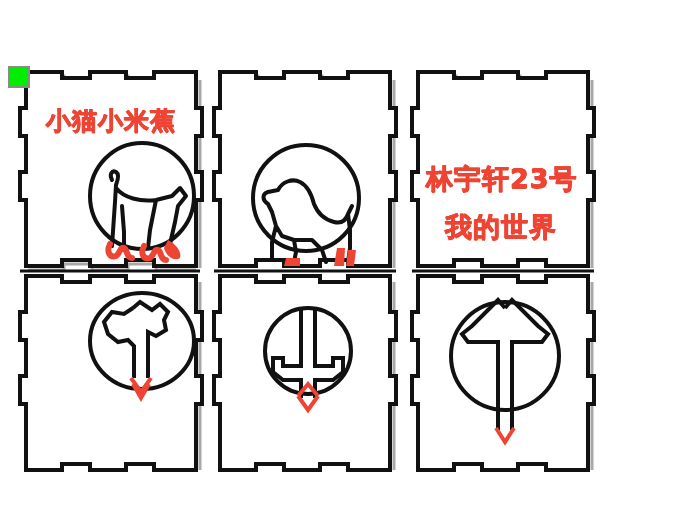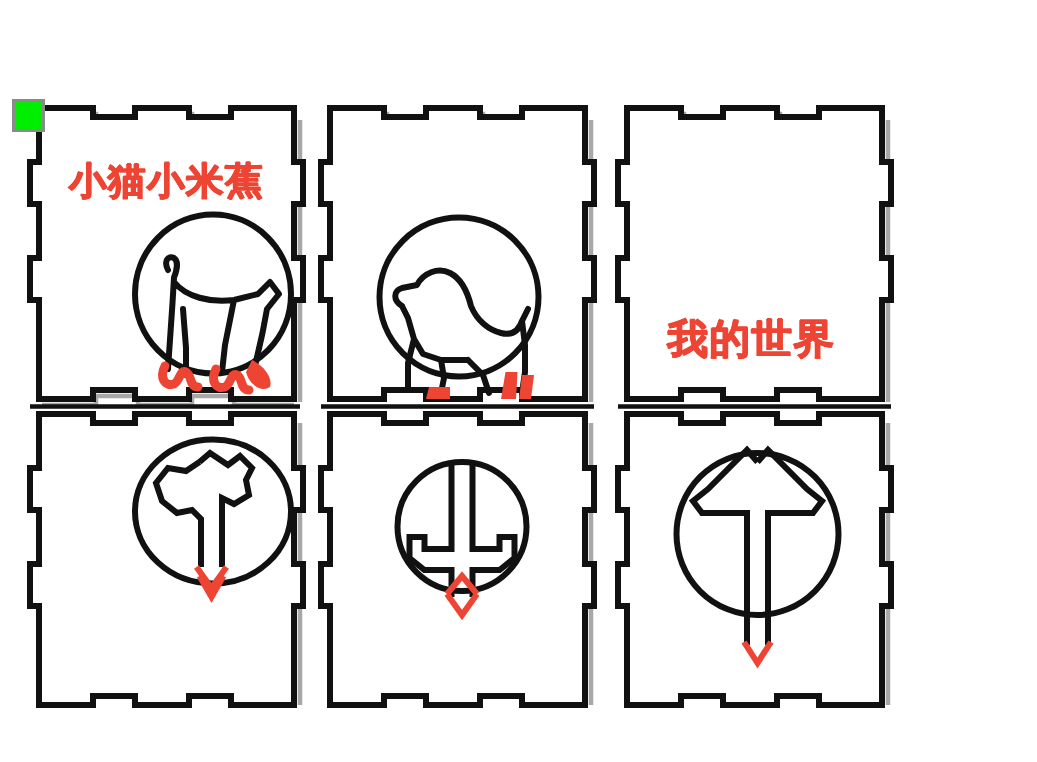--- a/index.html
+++ b/index.html
@@ -276,18 +276,19 @@
       <path d="M20,271 L200,271" stroke="#111111" stroke-width="3" fill="none"></path>
       <path d="M214,271 L396,271" stroke="#111111" stroke-width="3" fill="none"></path>
       <path d="M412,271 L594,271" stroke="#111111" stroke-width="3" fill="none"></path>
     </g>
 
   </svg>
 
   <div class="cap" id="cap-a">小猫小米蕉</div>
 
 
+  <div class="cap" id="cap-c">林宇轩23号</div>
 
   <div class="cap" id="cap-d">我的世界</div>
 
   <div class="handle"></div>
 
 </div>
 
 </body></html>

